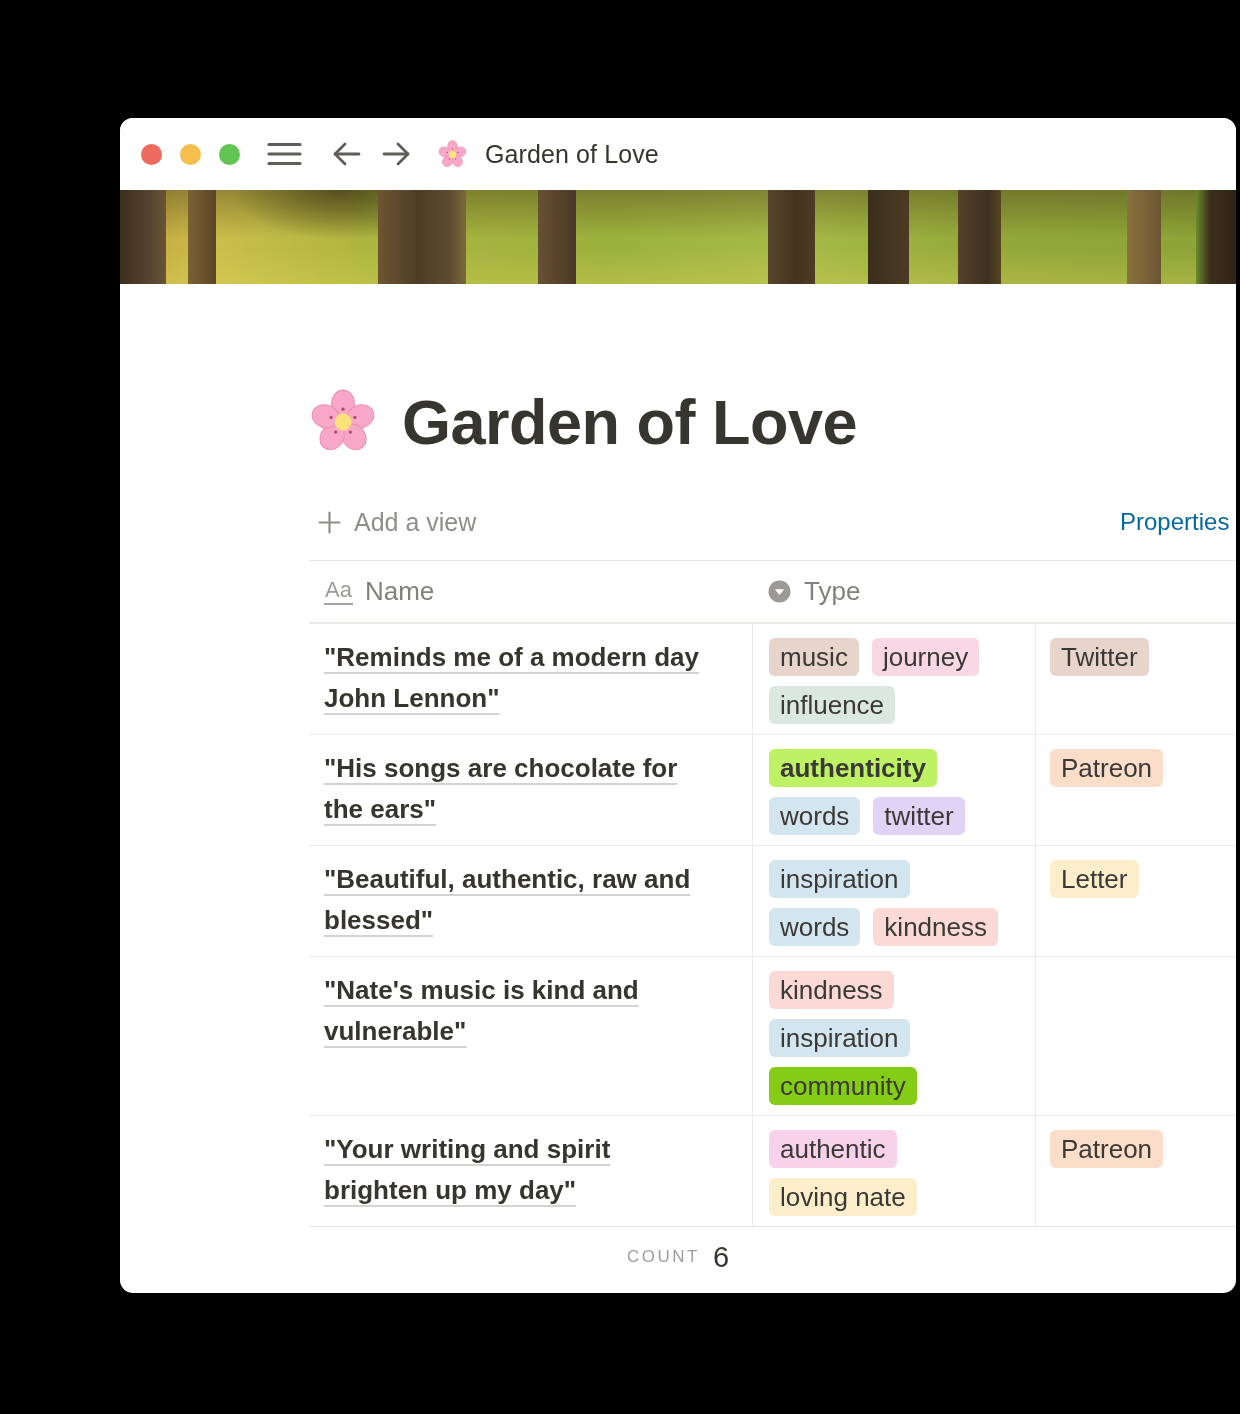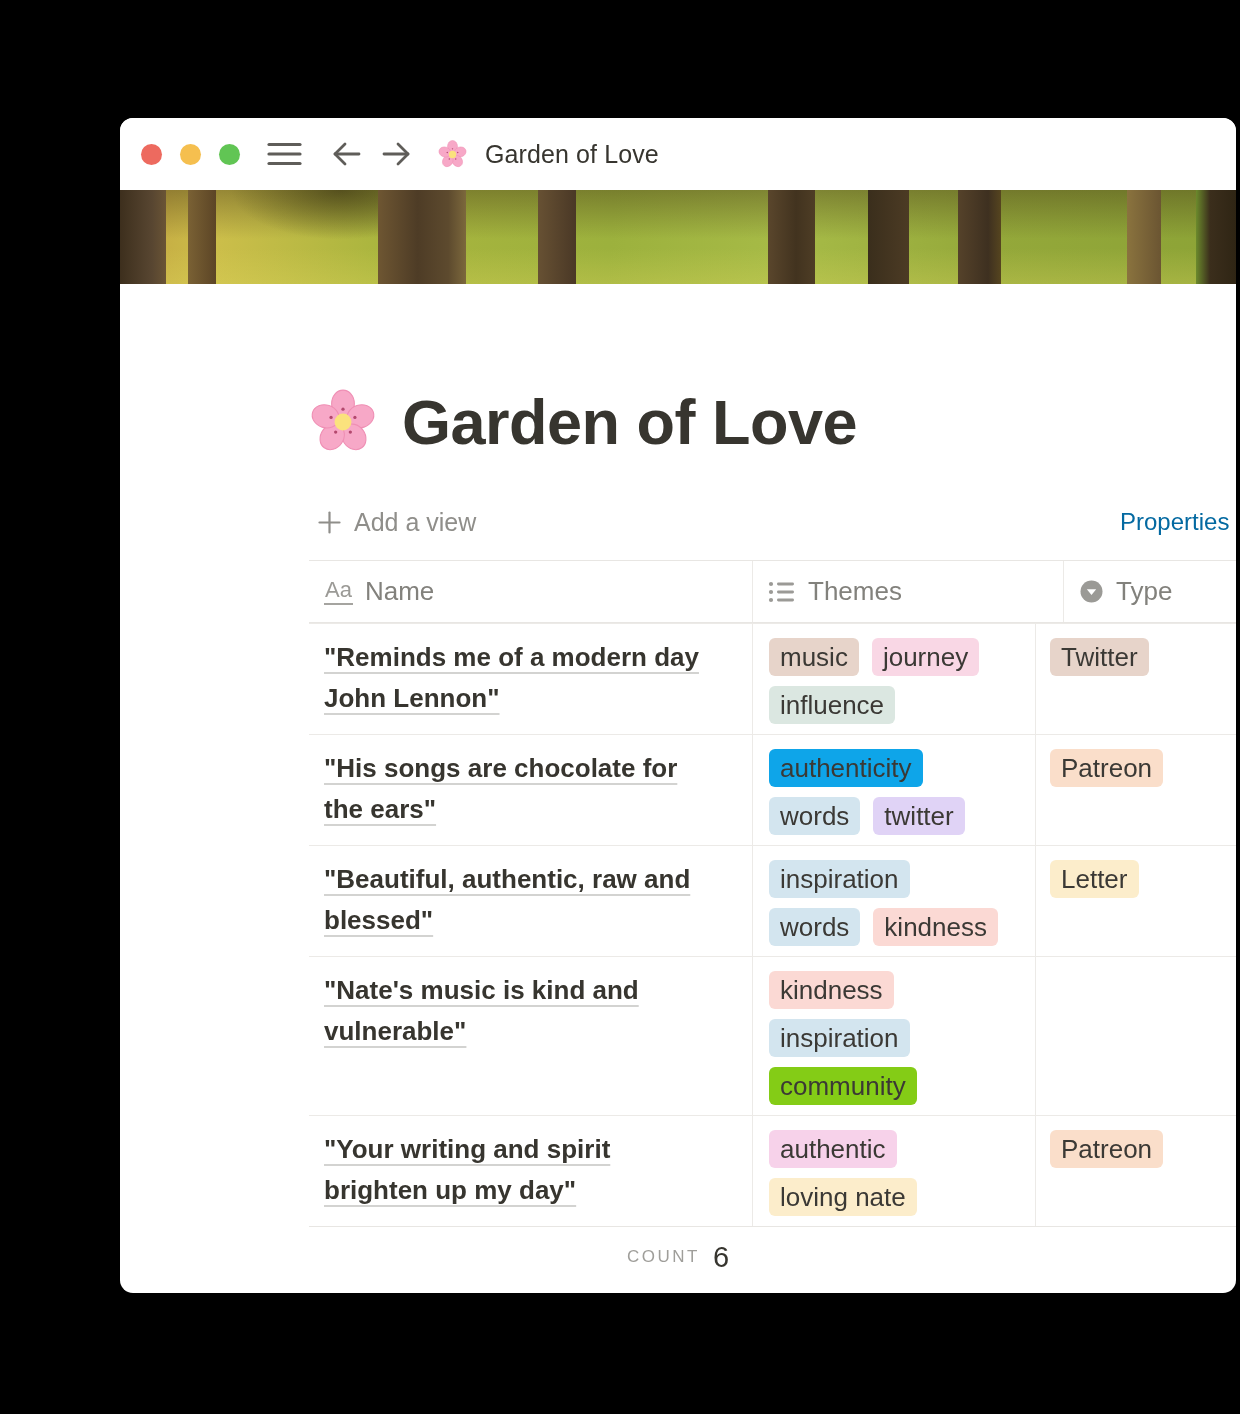--- a/index.html
+++ b/index.html
@@ -180,35 +180,20 @@
       </div>
       <span class="properties">Properties</span>
     </div>
 
     <div class="dbtable">
       <div class="thead">
         <div class="th col-name">
           <span class="aa-icon">Aa</span>
           <span>Name</span>
         </div>
-        <div class="th col-themes">
-          <span>
-            <svg width="28" height="24" viewBox="0 0 28 24">
-                <g fill="#9b9a96">
-                  <circle cx="3" cy="4" r="2.1"></circle>
-                  <rect x="9" y="2.6" width="17" height="2.8" rx="1.4"></rect>
-                  <circle cx="3" cy="12" r="2.1"></circle>
-                  <rect x="9" y="10.6" width="17" height="2.8" rx="1.4"></rect>
-                  <circle cx="3" cy="20" r="2.1"></circle>
-                  <rect x="9" y="18.6" width="17" height="2.8" rx="1.4"></rect>
-                </g>
-              </svg>
-          </span>
-          <span>Themes</span>
-        </div>
         <div class="th col-type">
           <span>
             <svg width="25" height="25" viewBox="0 0 25 25">
                 <circle cx="12.5" cy="12.5" r="11" fill="#9b9a96"></circle>
                 <polygon points="7.8,10.2 17.2,10.2 12.5,16" fill="#ffffff"></polygon>
               </svg>
           </span>
           <span>Type</span>
         </div>
       </div>
@@ -224,21 +209,21 @@
               <span class="tag" style="background: rgb(219, 231, 225);">influence</span>
             </div>
         </div>
         <div class="cell-type"><span class="tag" style="background: rgb(231, 212, 202);">Twitter</span></div>
       </div>
 
       <div class="trow r-std">
         <div class="cell-name"><span class="name-text">"His songs are chocolate for the ears"</span></div>
         <div class="cell-themes">
           <div class="tag-line">
-              <span class="tag" style="background: #0ea5e9;">authenticity</span>
+              <span class="tag" style="background: #bef264; font-weight: bold;">authenticity</span>
             </div>
           <div class="tag-line">
               <span class="tag" style="background: rgb(211, 229, 239);">words</span>
               <span class="tag" style="background: rgb(224, 211, 246);">twitter</span>
             </div>
         </div>
         <div class="cell-type"><span class="tag" style="background: rgb(250, 222, 202);">Patreon</span></div>
       </div>
 
       <div class="trow r-std">

